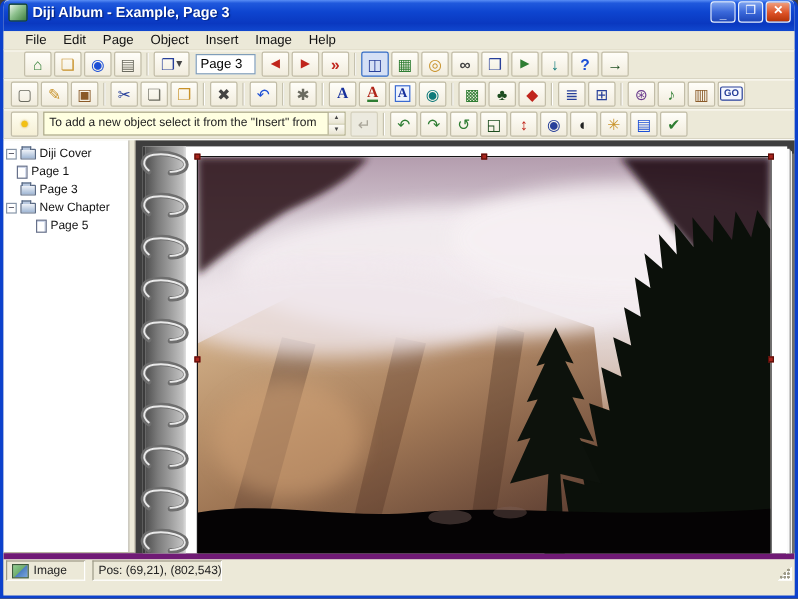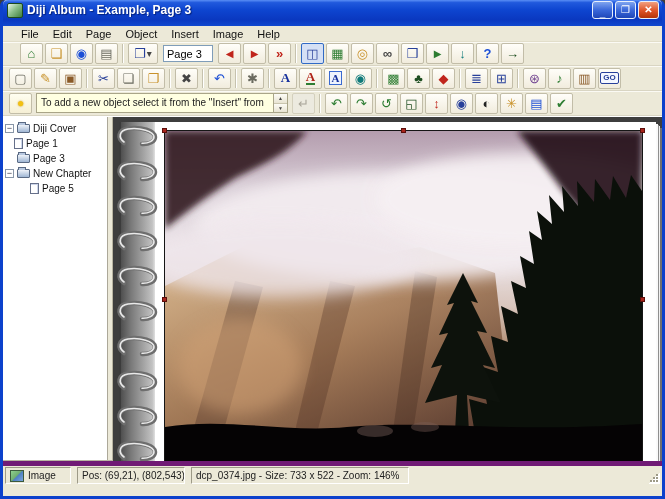--- a/index.html
+++ b/index.html
@@ -444,20 +444,17 @@
   </div>
 
   <div class="statusbar">
     <span class="scell sc1">
       <span class="s-img"></span>
       <span>Image</span>
     </span>
     <span class="scell sc2">
       <span>Pos: (69,21), (802,543)</span>
     </span>
-    <span class="scell sc3">
-      <span>dcp_0374.jpg - Size: 733 x 522 - Zoom: 146%</span>
-    </span>
     <span class="sfill"></span>
     <span class="grip"></span>
   </div>
 
 </div>
 
 </body></html>

